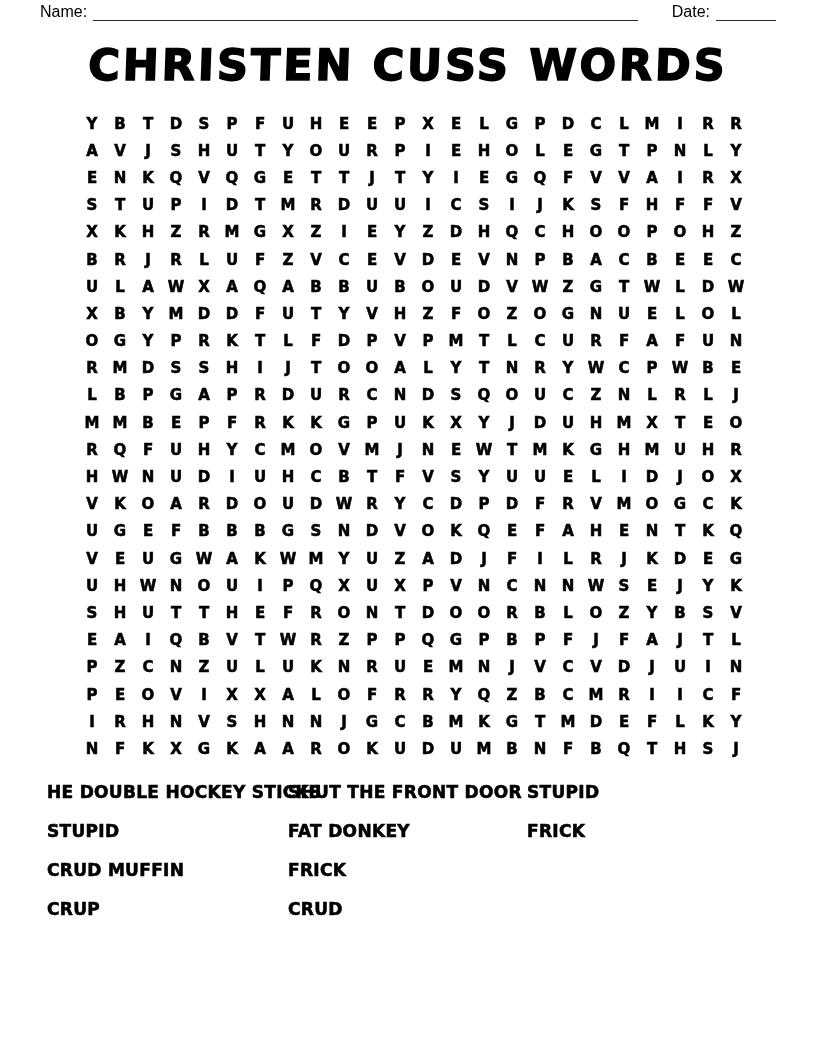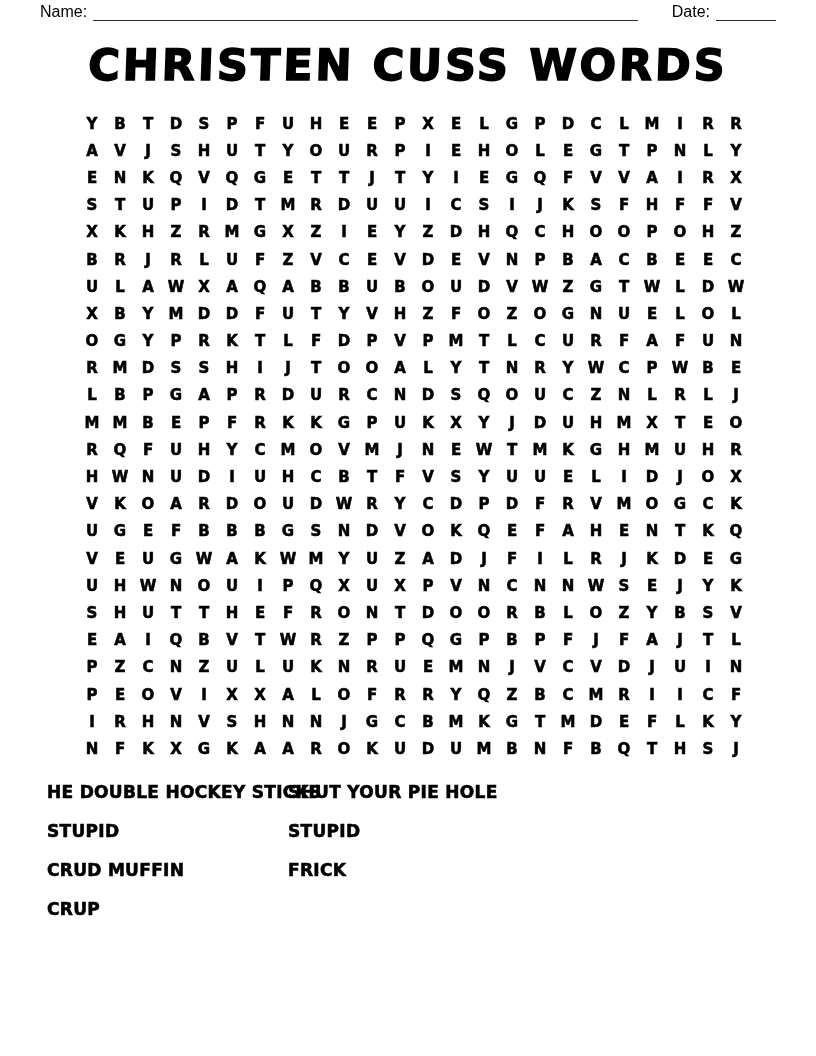--- a/index.html
+++ b/index.html
@@ -640,19 +640,24 @@
     </div>
 
   <div class="words">
       <div>
         <div class="word">HE DOUBLE HOCKEY STICKS</div>
         <div class="word">STUPID</div>
         <div class="word">CRUD MUFFIN</div>
         <div class="word">CRUP</div>
       </div>
       <div>
-        <div class="word">SHUT YOUR PIE HOLE</div>
+        <div class="word">SHUT THE FRONT DOOR</div>
+        <div class="word">FAT DONKEY</div>
+        <div class="word">FRICK</div>
+        <div class="word">CRUD</div>
+      </div>
+      <div>
         <div class="word">STUPID</div>
         <div class="word">FRICK</div>
       </div>
     </div>
 
 </div>
 
 </body></html>

